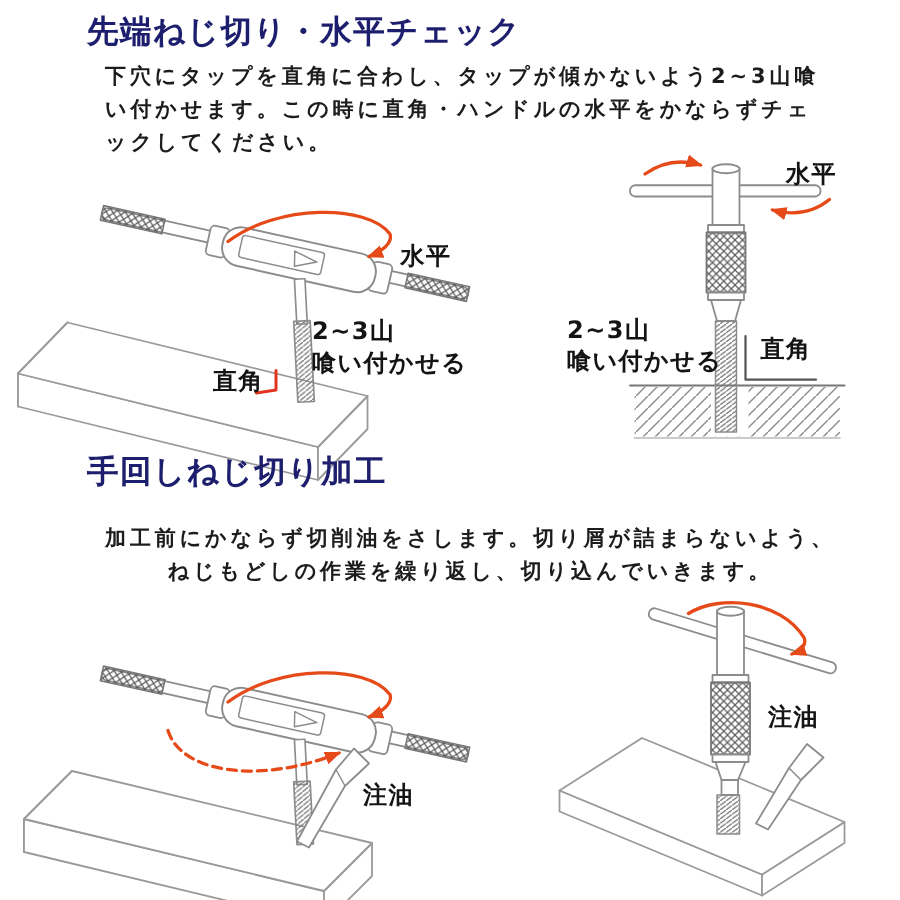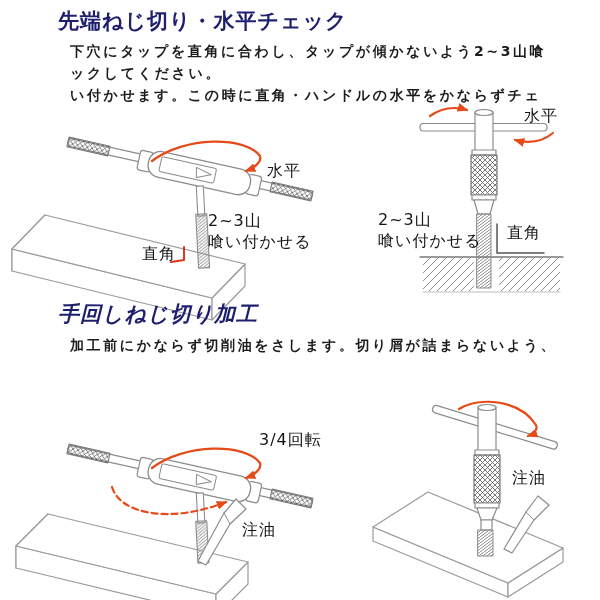--- a/index.html
+++ b/index.html
@@ -1,20 +1,20 @@
 <!DOCTYPE html>
 <html><head>
 <meta charset="utf-8">
 <style>
   html,body{margin:0;padding:0;background:#fff;}
   #stage{position:relative;width:600px;height:600px;background:#ffffff;overflow:hidden;
          font-family:"DejaVu Sans","Liberation Sans",sans-serif;border-radius:13px;}
   .heading{position:absolute;font-size:21px;font-weight:bold;color:#1e1e6e;letter-spacing:1px;white-space:nowrap;}
   .para{position:absolute;font-size:14px;font-weight:bold;color:#1c1c1c;line-height:22px;letter-spacing:2.6px;white-space:nowrap;}
-  .lbl{position:absolute;font-size:16px;font-weight:normal;color:#141414;letter-spacing:1px;line-height:21px;white-space:nowrap;}
+  .lbl{position:absolute;font-size:16px;font-weight:bold;color:#141414;letter-spacing:1px;line-height:21px;white-space:nowrap;}
   svg{position:absolute;left:0;top:0;}
   .labels{position:absolute;left:0;top:0;width:600px;height:600px;pointer-events:none;}
 </style>
 </head>
 <body>
 
 <div id="stage">
 
   <svg width="600" height="600" viewBox="0 0 600 600">
     <defs>
@@ -154,47 +154,47 @@
       </g>
 
       <path d="M459,409 C480,396 520,400 536,425 C538,430 534,434 528,436" fill="none" stroke="#e54a18" stroke-width="2.2" marker-end="url(#arw)"></path>
     </g>
   </svg>
 
   <div class="heading" style="left:58px;top:7px;">先端ねじ切り・水平チェック</div>
 
   <div class="para" style="left:70px;top:40px;">
     <div>下穴にタップを直角に合わし、タップが傾かないよう2~3山喰</div>
+    <div>い付かせます。この時に直角・ハンドルの水平をかならずチェ</div>
     <div>ックしてください。</div>
-    <div>い付かせます。この時に直角・ハンドルの水平をかならずチェ</div>
   </div>
 
-  <div class="heading" style="left:58px;top:300px;font-style:italic;">手回しねじ切り加工</div>
-
-  <div class="para" style="left:70px;top:334px;text-align:center;">
+  <div class="heading" style="left:58px;top:300px;">手回しねじ切り加工</div>
+
+  <div class="para" style="left:70px;top:348px;text-align:center;">
     <div>加工前にかならず切削油をさします。切り屑が詰まらないよう、</div>
+    <div>ねじもどしの作業を繰り返し、切り込んでいきます。</div>
   </div>
 
   <div class="labels">
 
     <div class="lbl" style="left:267px;top:160px;">水平</div>
     <div class="lbl" style="left:208px;top:210px;">
       <div>2~3山</div>
       <div>喰い付かせる</div>
     </div>
     <div class="lbl" style="left:142px;top:243px;">直角</div>
 
     <div class="lbl" style="left:524px;top:105px;">水平</div>
     <div class="lbl" style="left:378px;top:209px;">
       <div>2~3山</div>
       <div>喰い付かせる</div>
     </div>
     <div class="lbl" style="left:507px;top:222px;">直角</div>
 
     <div class="lbl" style="left:259px;top:429px;">
-      <div>3/4回転</div>
     </div>
     <div class="lbl" style="left:242px;top:519px;">注油</div>
 
     <div class="lbl" style="left:512px;top:467px;">注油</div>
   </div>
 
 </div>
 
 </body></html>

